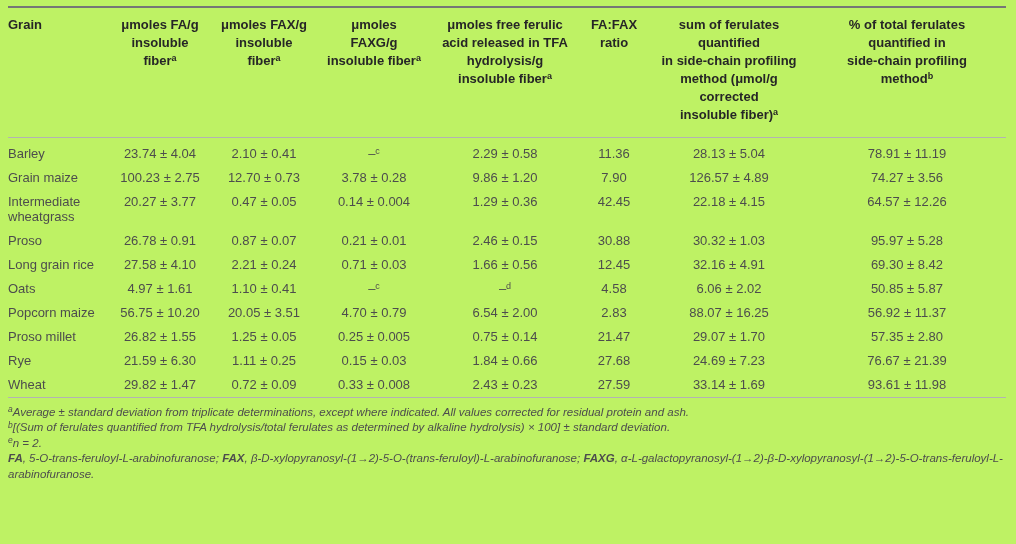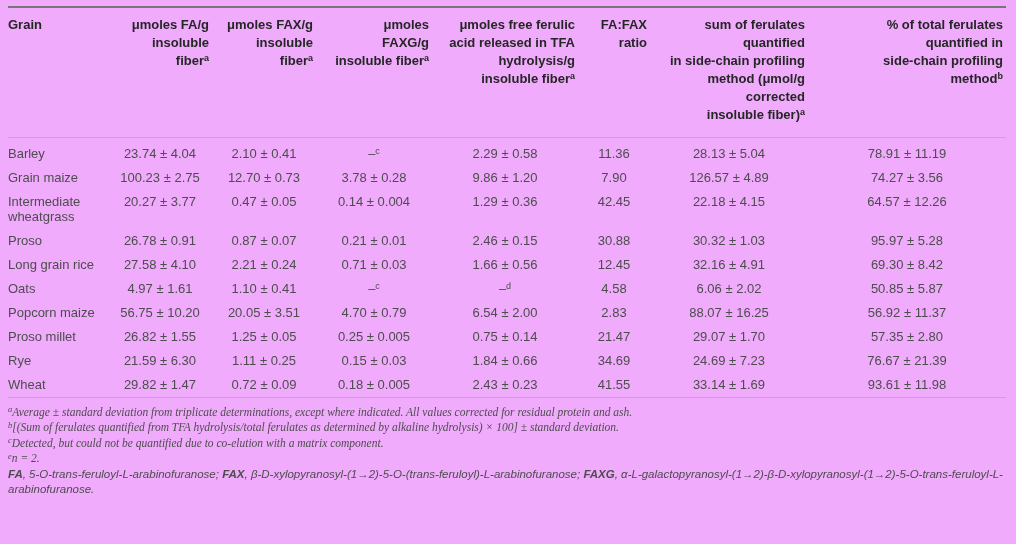--- a/index.html
+++ b/index.html
@@ -1,40 +1,40 @@
 <!DOCTYPE html>
 <html><head>
 <meta charset="utf-8">
 <style>
   * { box-sizing: border-box; }
   html, body { margin: 0; padding: 0; background: #ffffff; }
   .page {
     width: 1016px;
     height: 544px;
-    background: #f0abfc;
+    background: #bef264;
     font-family: "Liberation Sans", "DejaVu Sans", sans-serif;
     color: #4d4d4d;
     padding: 6px 10px 0 8px;
     overflow: hidden;
   }
   table.data-table {
     width: 998px;
     border-collapse: collapse;
     table-layout: fixed;
     border-top: 2px solid #767676;
     border-bottom: 1px solid #b3b3b3;
   }
   thead th {
     font-weight: bold;
     color: #262626;
     font-size: 13px;
     line-height: 18px;
     padding: 8px 3px 13px 3px;
     vertical-align: top;
-    text-align: right;
+    text-align: center;
     border-bottom: 1px solid #b3b3b3;
   }
   thead th.grain-col { text-align: left; padding-left: 0; }
   tbody td {
     font-size: 13px;
     line-height: 15px;
     color: #4d4d4d;
     text-align: center;
     vertical-align: top;
     padding: 4.5px 3px;
@@ -48,21 +48,21 @@
     position: relative;
     top: -4.5px;
   }
   .footnotes {
     margin-top: 7px;
     font-size: 11.5px;
     font-style: italic;
     line-height: 15.6px;
     color: #4d4d4d;
   }
-  .footnote { white-space: nowrap; font-family: Liberation Serif, serif; }
+  .footnote { white-space: nowrap; }
   .footnote sup { top: -3.5px; font-size: 8.5px; }
   .definitions {
     font-size: 11.5px;
     font-style: italic;
     line-height: 15.6px;
     color: #4d4d4d;
     width: 998px;
   }
   .definitions b { font-weight: bold; text-align: center; }
 </style>
@@ -173,37 +173,36 @@
           <td>21.47</td>
           <td>29.07 ± 1.70</td>
           <td>57.35 ± 2.80</td>
         </tr>
         <tr>
           <td class="grain-cell">Rye</td>
           <td>21.59 ± 6.30</td>
           <td>1.11 ± 0.25</td>
           <td>0.15 ± 0.03</td>
           <td>1.84 ± 0.66</td>
-          <td>34.69</td>
+          <td>27.68</td>
           <td>24.69 ± 7.23</td>
           <td>76.67 ± 21.39</td>
         </tr>
         <tr>
           <td class="grain-cell">Wheat</td>
           <td>29.82 ± 1.47</td>
           <td>0.72 ± 0.09</td>
-          <td>0.18 ± 0.005</td>
+          <td>0.33 ± 0.008</td>
           <td>2.43 ± 0.23</td>
-          <td>41.55</td>
+          <td>27.59</td>
           <td>33.14 ± 1.69</td>
           <td>93.61 ± 11.98</td>
         </tr>
       </tbody>
   </table>
 
   <div class="footnotes" id="footnotes">
       <div class="footnote"><sup>a</sup>Average ± standard deviation from triplicate determinations, except where indicated. All values corrected for residual protein and ash.</div>
       <div class="footnote"><sup>b</sup>[(Sum of ferulates quantified from TFA hydrolysis/total ferulates as determined by alkaline hydrolysis) × 100] ± standard deviation.</div>
-      <div class="footnote"><sup>c</sup>Detected, but could not be quantified due to co-elution with a matrix component.</div>
       <div class="footnote"><sup>e</sup>n = 2.</div>
     </div>
   <div class="definitions" id="definitions"><b>FA</b>, 5-O-trans-feruloyl-L-arabinofuranose; <b>FAX</b>, β-D-xylopyranosyl-(1→2)-5-O-(trans-feruloyl)-L-arabinofuranose; <b>FAXG</b>, α-L-galactopyranosyl-(1→2)-β-D-xylopyranosyl-(1→2)-5-O-trans-feruloyl-L-arabinofuranose.</div>
 </div>
 
 </body></html>

